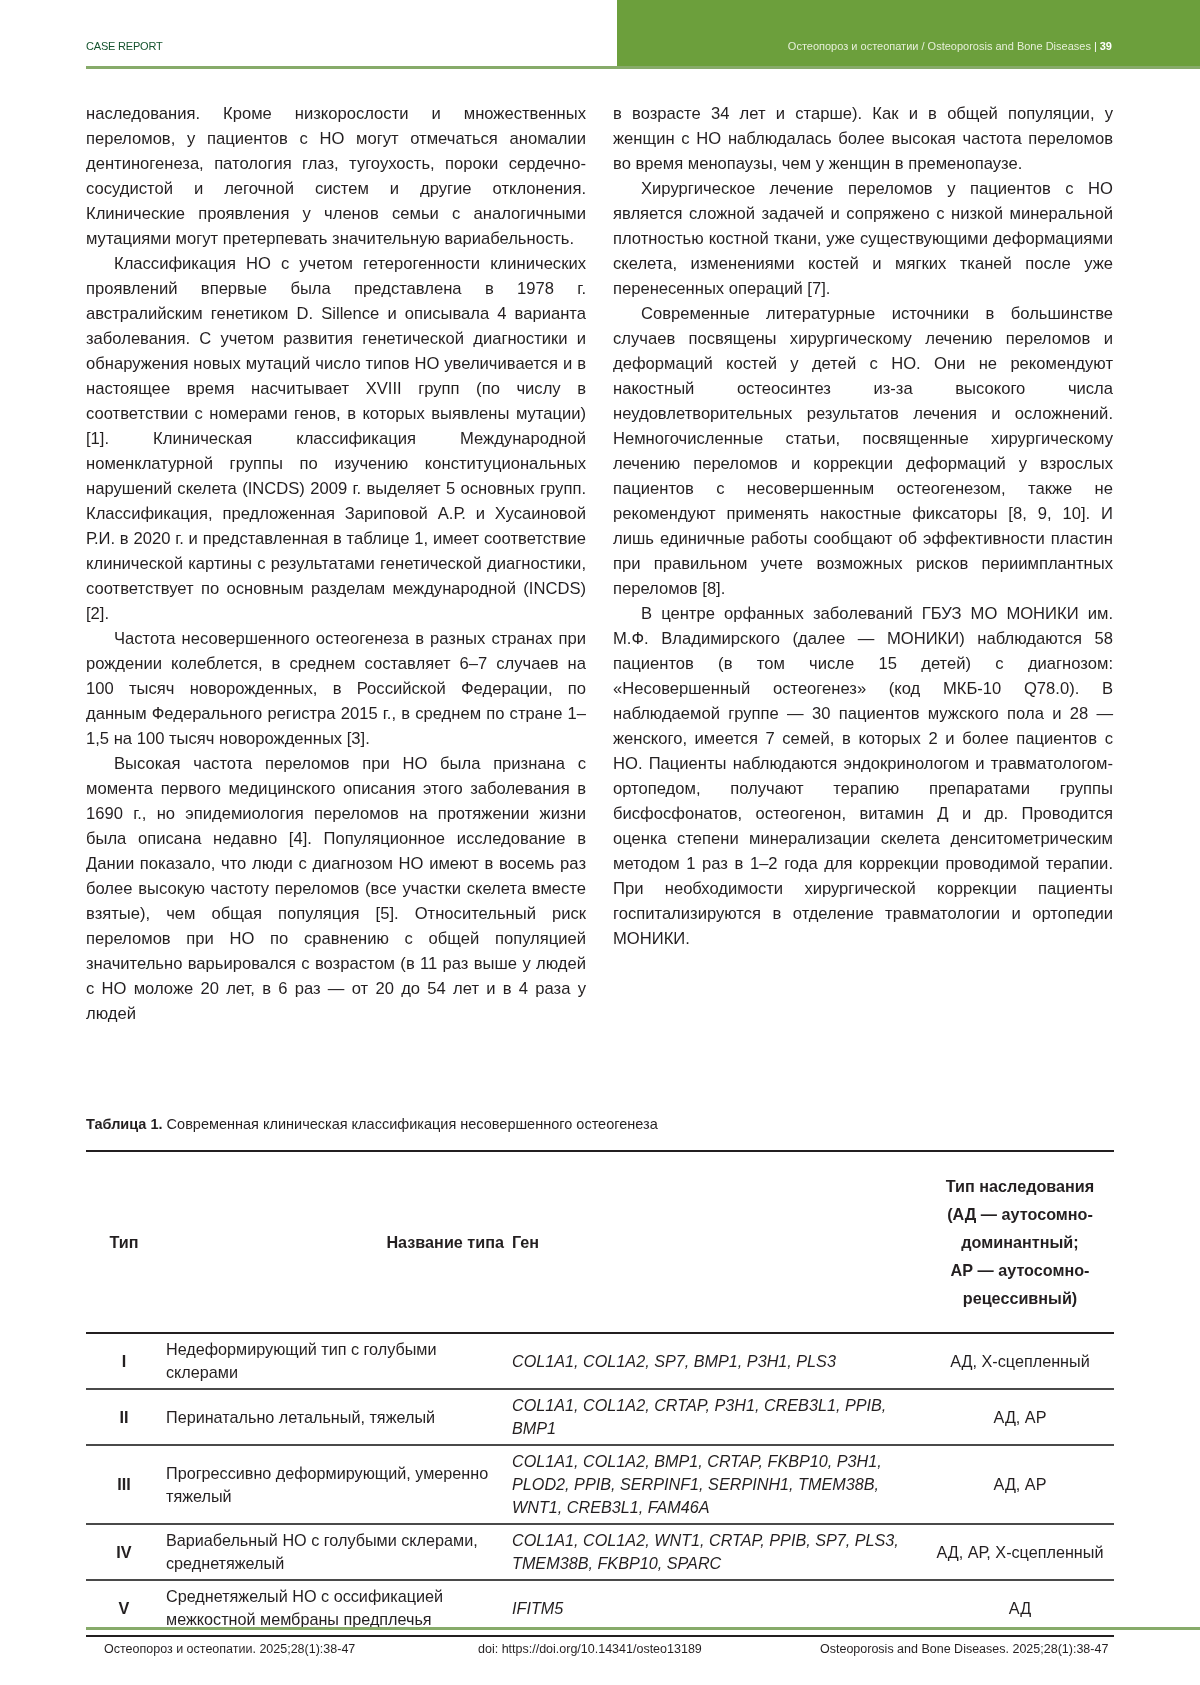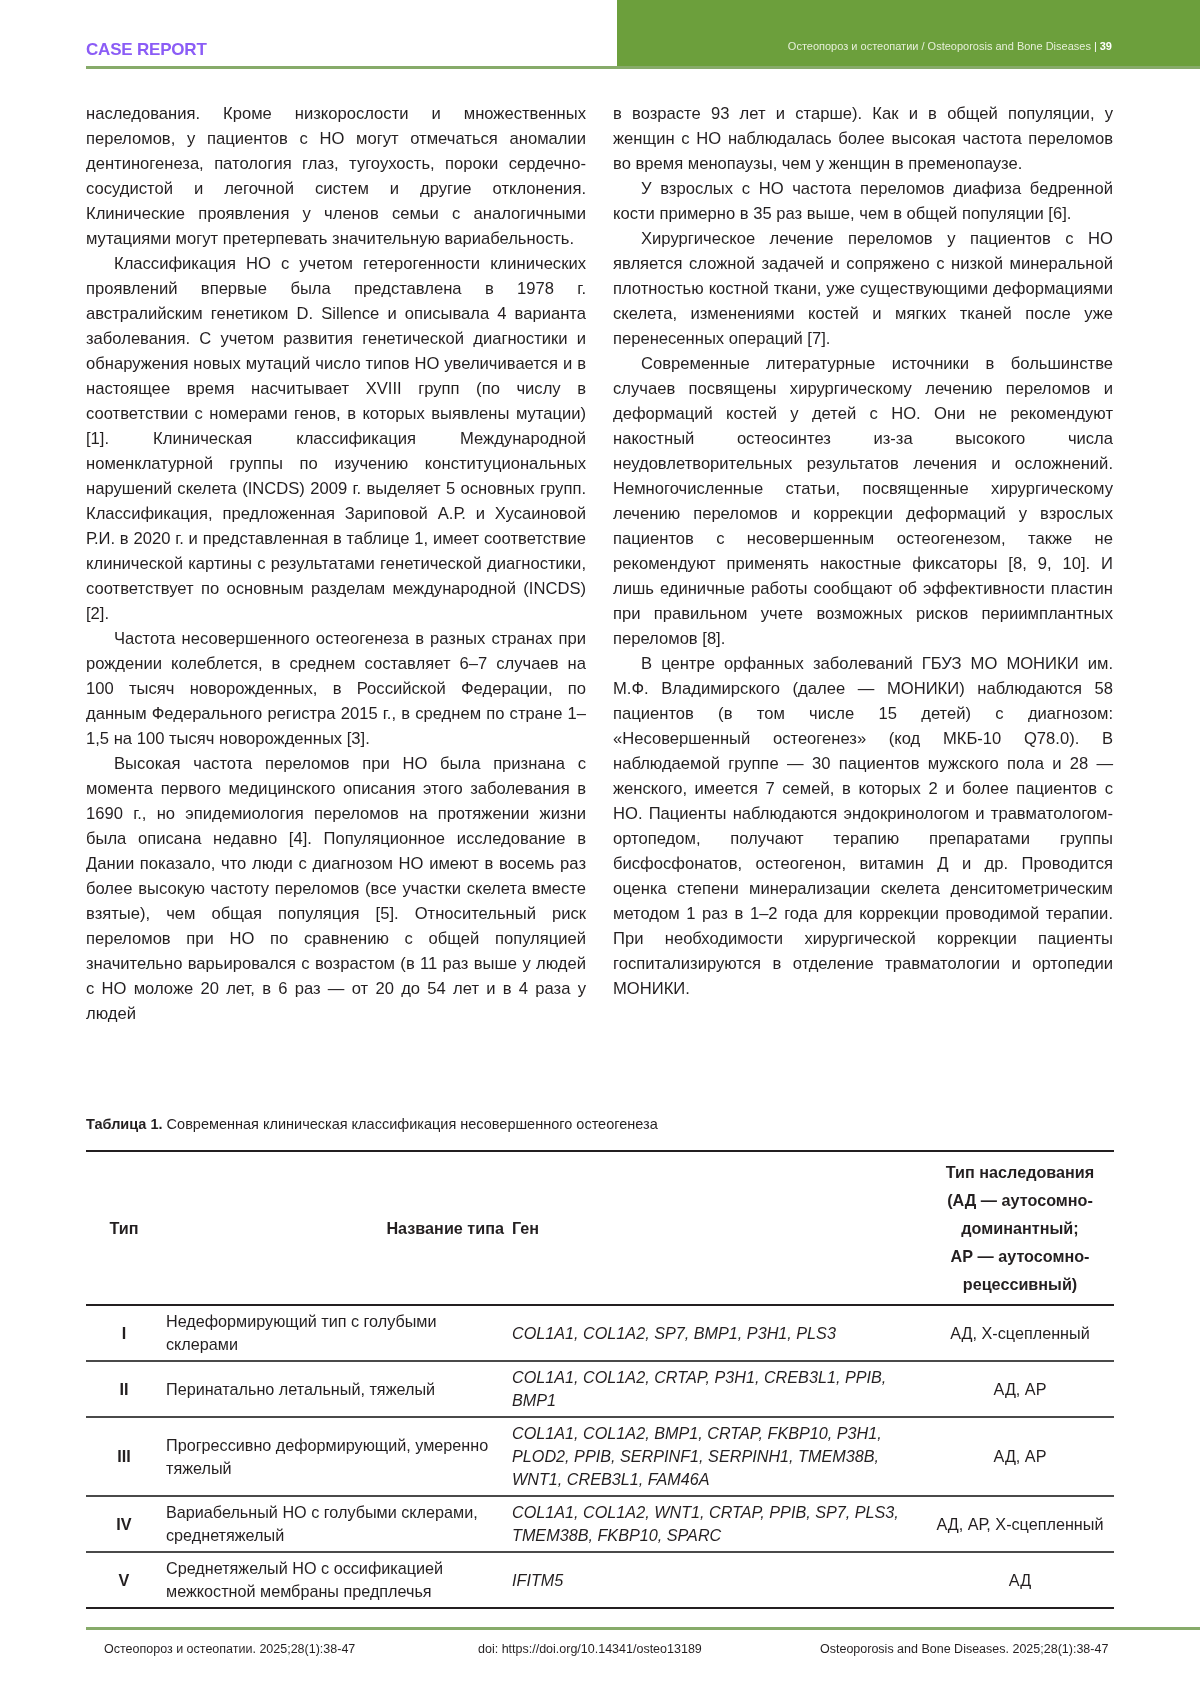--- a/index.html
+++ b/index.html
@@ -1,35 +1,35 @@
 <!DOCTYPE html>
 <html><head>
 <meta charset="utf-8">
 <style>
   html, body { margin: 0; padding: 0; background: #ffffff; }
   body { width: 1200px; height: 1685px; position: relative; overflow: hidden; font-family: "Liberation Sans", "DejaVu Sans", sans-serif; color: #231f20; }
-  .hdr-left { position: absolute; left: 86px; top: 40px; font-size: 17px; color: #8b5cf6; letter-spacing: -0.2px; font-family: "Liberation Sans", sans-serif; font-weight: bold; }
+  .hdr-left { position: absolute; left: 86px; top: 40px; font-size: 11px; color: #14532d; letter-spacing: -0.2px; font-family: "Liberation Sans", sans-serif; }
   .hdr-band { position: absolute; left: 617px; top: 0; width: 583px; height: 66px; background: #6c9f3c; }
   .hdr-right { position: absolute; right: 88px; top: 40px; font-size: 11px; color: #e6efd9; font-family: "Liberation Sans", sans-serif; white-space: nowrap; }
   .hdr-right .sep { color: #ffffff; margin: 0 3px; }
   .hdr-right .pg { color: #ffffff; font-weight: bold; }
   .hdr-line { position: absolute; left: 86px; top: 66px; width: 1114px; height: 3px; background: #87ab6a; }
 
   .col { position: absolute; top: 101px; width: 500px; font-size: 16.6px; line-height: 25px; text-align: justify; }
   .col.left { left: 86px; }
   .col.right { left: 613px; }
   .col p { margin: 0; text-indent: 0; }
   .col p.ind { text-indent: 28px; }
 
   .tbl-cap { position: absolute; left: 86px; top: 1116px; font-size: 14.5px; }
   .tbl-cap b { font-weight: bold; }
 
   table.t1 { position: absolute; left: 86px; top: 1150px; width: 1028px; border-collapse: collapse; font-size: 16.2px; }
   table.t1 thead tr { border-top: 2px solid #231f20; border-bottom: 2px solid #231f20; }
-  table.t1 th { font-weight: bold; font-size: 16.2px; vertical-align: middle; padding: 6px 4px; line-height: 28px; }
+  table.t1 th { font-weight: bold; font-size: 16.2px; vertical-align: middle; padding: 20px 4px; line-height: 28px; }
   table.t1 tbody tr { border-bottom: 2px solid #4a4a4a; }
   table.t1 tbody tr:last-child { border-bottom: 2.5px solid #231f20; }
   table.t1 td { vertical-align: middle; padding: 4px 4px; line-height: 23px; }
   .c-type { width: 68px; text-align: center; font-weight: bold; }
   .c-name { width: 338px; text-align: left; }
   .c-gene { width: 410px; text-align: left; font-style: italic; }
   .c-inh { text-align: center; }
   th.c-name { text-align: right; padding-right: 160px; }
   th.c-gene { text-align: left; font-style: normal; }
 
@@ -50,22 +50,21 @@
 <div class="hdr-line"></div>
 
 <div class="col left">
   <p>наследования. Кроме низкорослости и множественных переломов, у пациентов с НО могут отмечаться аномалии дентиногенеза, патология глаз, тугоухость, пороки сердечно-сосудистой и легочной систем и другие отклонения. Клинические проявления у членов семьи с аналогичными мутациями могут претерпевать значительную вариабельность.</p>
   <p class="ind">Классификация НО с учетом гетерогенности клинических проявлений впервые была представлена в 1978 г. австралийским генетиком D. Sillence и описывала 4 варианта заболевания. С учетом развития генетической диагностики и обнаружения новых мутаций число типов НО увеличивается и в настоящее время насчитывает XVIII групп (по числу в соответствии с номерами генов, в которых выявлены мутации) [1]. Клиническая классификация Международной номенклатурной группы по изучению конституциональных нарушений скелета (INCDS) 2009 г. выделяет 5 основных групп. Классификация, предложенная Зариповой А.Р. и Хусаиновой Р.И. в 2020 г. и представленная в таблице 1, имеет соответствие клинической картины с результатами генетической диагностики, соответствует по основным разделам международной (INCDS) [2].</p>
   <p class="ind">Частота несовершенного остеогенеза в разных странах при рождении колеблется, в среднем составляет 6–7 случаев на 100 тысяч новорожденных, в Российской Федерации, по данным Федерального регистра 2015 г., в среднем по стране 1–1,5 на 100 тысяч новорожденных [3].</p>
   <p class="ind">Высокая частота переломов при НО была признана с момента первого медицинского описания этого заболевания в 1690 г., но эпидемиология переломов на протяжении жизни была описана недавно [4]. Популяционное исследование в Дании показало, что люди с диагнозом НО имеют в восемь раз более высокую частоту переломов (все участки скелета вместе взятые), чем общая популяция [5]. Относительный риск переломов при НО по сравнению с общей популяцией значительно варьировался с возрастом (в 11 раз выше у людей с НО моложе 20 лет, в 6 раз — от 20 до 54 лет и в 4 раза у людей</p>
 </div>
 
 <div class="col right">
-  <p>в возрасте 93 лет и старше). Как и в общей популяции, у женщин с НО наблюдалась более высокая частота переломов во время менопаузы, чем у женщин в пременопаузе.</p>
-  <p class="ind">У взрослых с НО частота переломов диафиза бедренной кости примерно в 35 раз выше, чем в общей популяции [6].</p>
+  <p>в возрасте 34 лет и старше). Как и в общей популяции, у женщин с НО наблюдалась более высокая частота переломов во время менопаузы, чем у женщин в пременопаузе.</p>
   <p class="ind">Хирургическое лечение переломов у пациентов с НО является сложной задачей и сопряжено с низкой минеральной плотностью костной ткани, уже существующими деформациями скелета, изменениями костей и мягких тканей после уже перенесенных операций [7].</p>
   <p class="ind">Современные литературные источники в большинстве случаев посвящены хирургическому лечению переломов и деформаций костей у детей с НО. Они не рекомендуют накостный остеосинтез из-за высокого числа неудовлетворительных результатов лечения и осложнений. Немногочисленные статьи, посвященные хирургическому лечению переломов и коррекции деформаций у взрослых пациентов с несовершенным остеогенезом, также не рекомендуют применять накостные фиксаторы [8, 9, 10]. И лишь единичные работы сообщают об эффективности пластин при правильном учете возможных рисков периимплантных переломов [8].</p>
   <p class="ind">В центре орфанных заболеваний ГБУЗ МО МОНИКИ им. М.Ф. Владимирского (далее — МОНИКИ) наблюдаются 58 пациентов (в том числе 15 детей) с диагнозом: «Несовершенный остеогенез» (код МКБ-10 Q78.0). В наблюдаемой группе — 30 пациентов мужского пола и 28 — женского, имеется 7 семей, в которых 2 и более пациентов с НО. Пациенты наблюдаются эндокринологом и травматологом-ортопедом, получают терапию препаратами группы бисфосфонатов, остеогенон, витамин Д и др. Проводится оценка степени минерализации скелета денситометрическим методом 1 раз в 1–2 года для коррекции проводимой терапии. При необходимости хирургической коррекции пациенты госпитализируются в отделение травматологии и ортопедии МОНИКИ.</p>
 </div>
 
 <div class="tbl-cap">
   <b>Таблица 1.</b><span> Современная клиническая классификация несовершенного остеогенеза</span>
 </div>
 
 <table class="t1">

